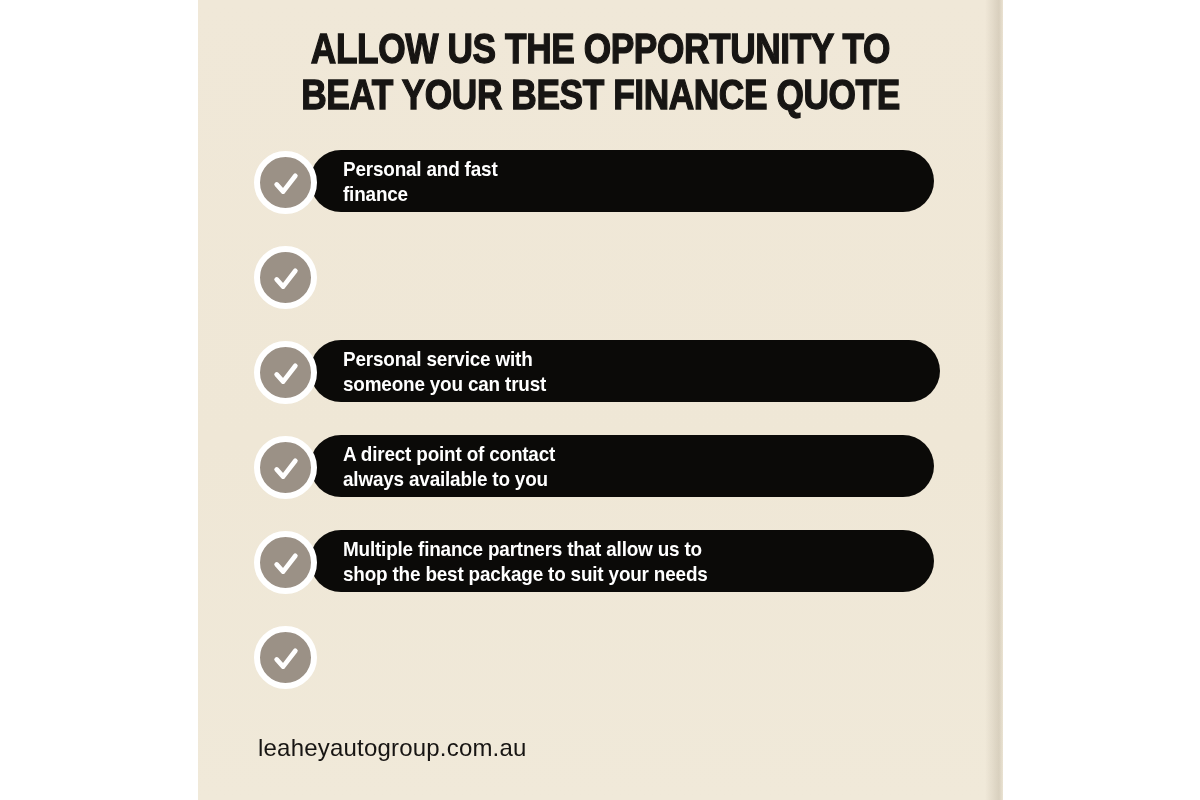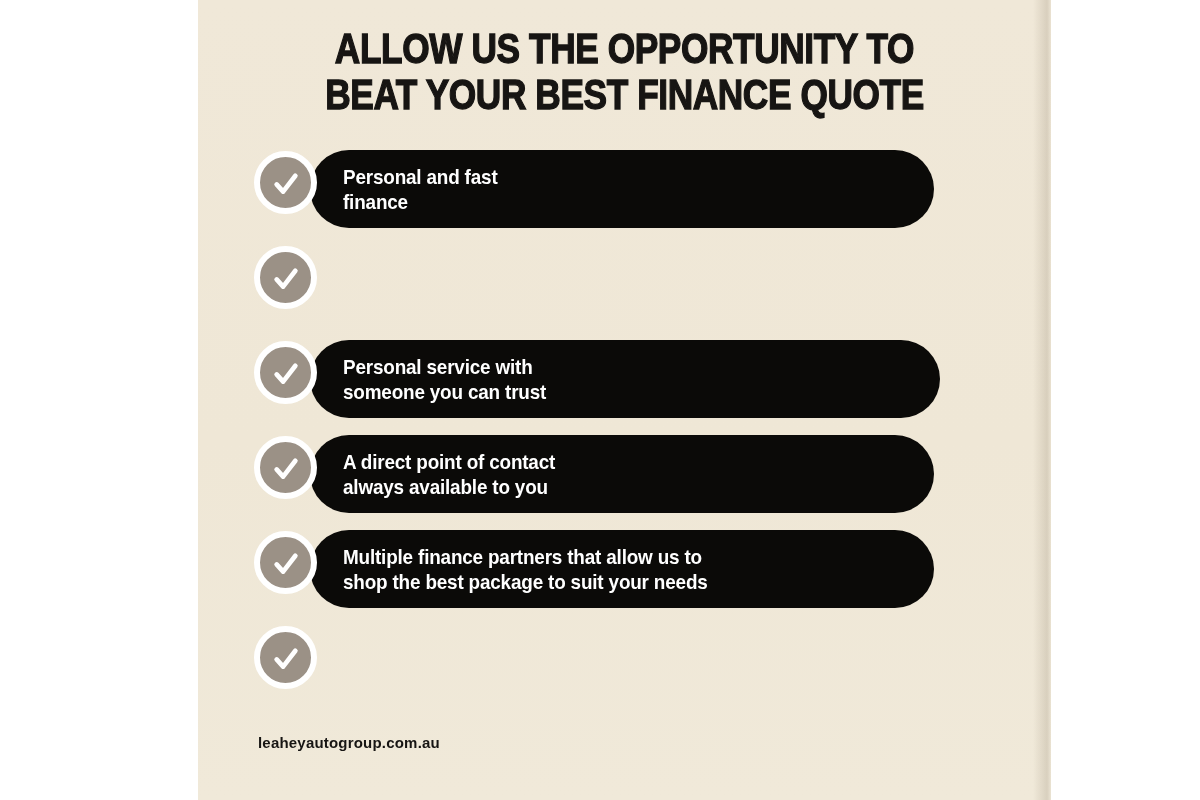--- a/index.html
+++ b/index.html
@@ -11,21 +11,20 @@
     overflow: hidden;
   }
   .panel {
     position: absolute;
     left: 198px; top: 0;
     width: 805px; height: 800px;
     background: linear-gradient(180deg,
       var(--panel-background, #f0e8d8) 0%,
       #efe7d6 55%,
       #f0e9d9 100%);
-    padding-left: 48px;
   }
   .panel::after { 
     content: "";
     position: absolute;
     right: 0; top: 0; bottom: 0;
     width: 18px;
     background: linear-gradient(90deg,
       rgba(110, 95, 70, 0) 0%,
       rgba(110, 95, 70, 0.18) 78%,
       rgba(110, 95, 70, 0.04) 100%);
@@ -50,21 +49,21 @@
   }
   .row {
     position: absolute;
     left: 0;
     width: 100%;
     height: 78px;
   }
   .pill {
     position: absolute;
     left: 112px; top: 0;
-    width: 624px; height: 78px;
+    width: 624px; height: 62px;
     background: var(--pill-background, #0b0a08);
     border-radius: 39px;
     z-index: 1;
   }
   .row:nth-of-type(4) .pill { width: 630px; }
   .pill-text {
     position: absolute;
     left: 33px; top: 0; bottom: 0;
     display: flex;
     flex-direction: column;
@@ -97,22 +96,22 @@
     fill: none;
     stroke: var(--checkmark, #ffffff);
     stroke-width: 6.5;
     stroke-linecap: round;
     stroke-linejoin: round;
   }
   .footer {
     position: absolute;
     left: 60px; top: 734px;
     color: var(--title-text, #171513);
-    font-size: 15px;
-    font-weight: 700;
+    font-size: 24px;
+    font-weight: 400;
     letter-spacing: 0.2px;
   }
 </style>
 </head>
 <body>
 
 <div class="panel">
 
   <div class="title">
     <div class="title-line">ALLOW US THE OPPORTUNITY TO</div>

